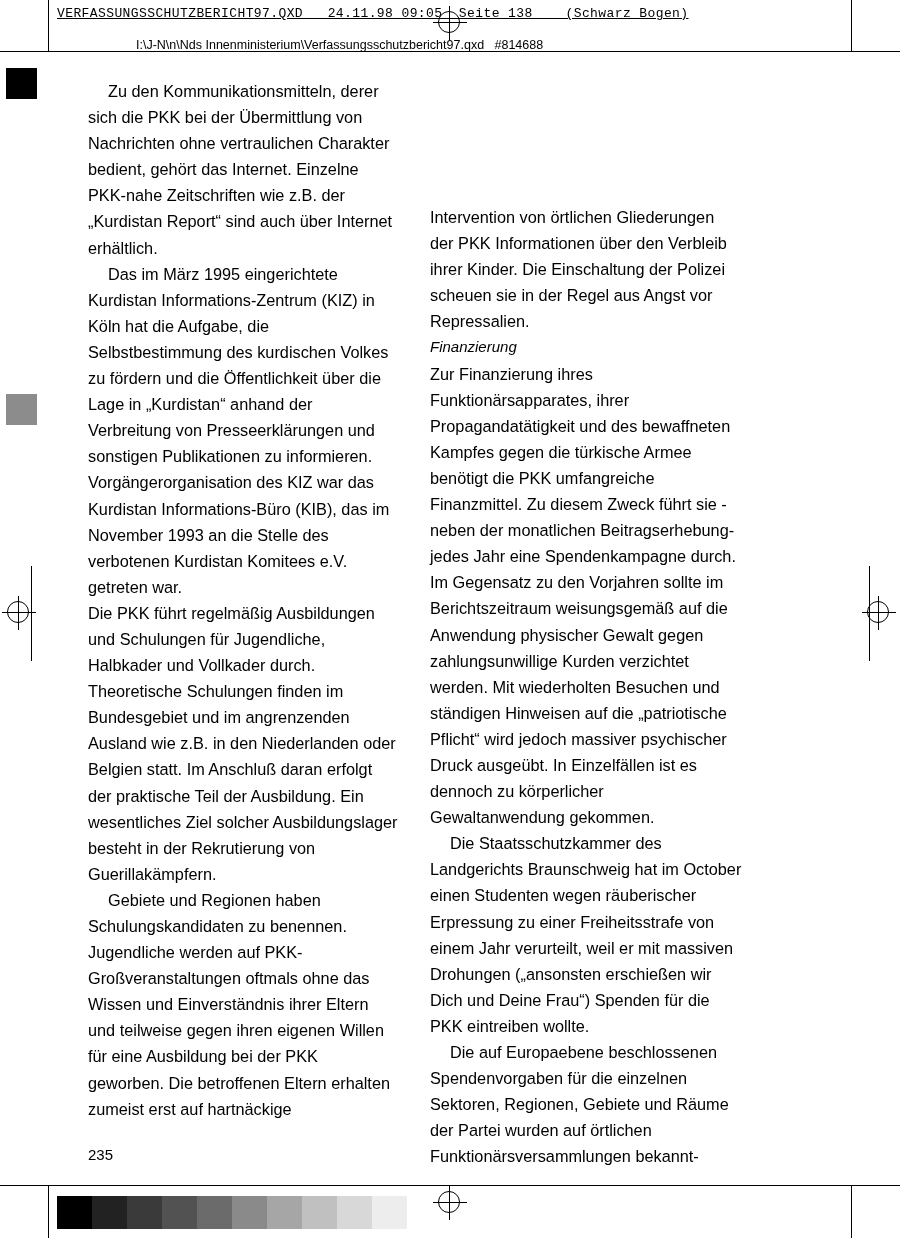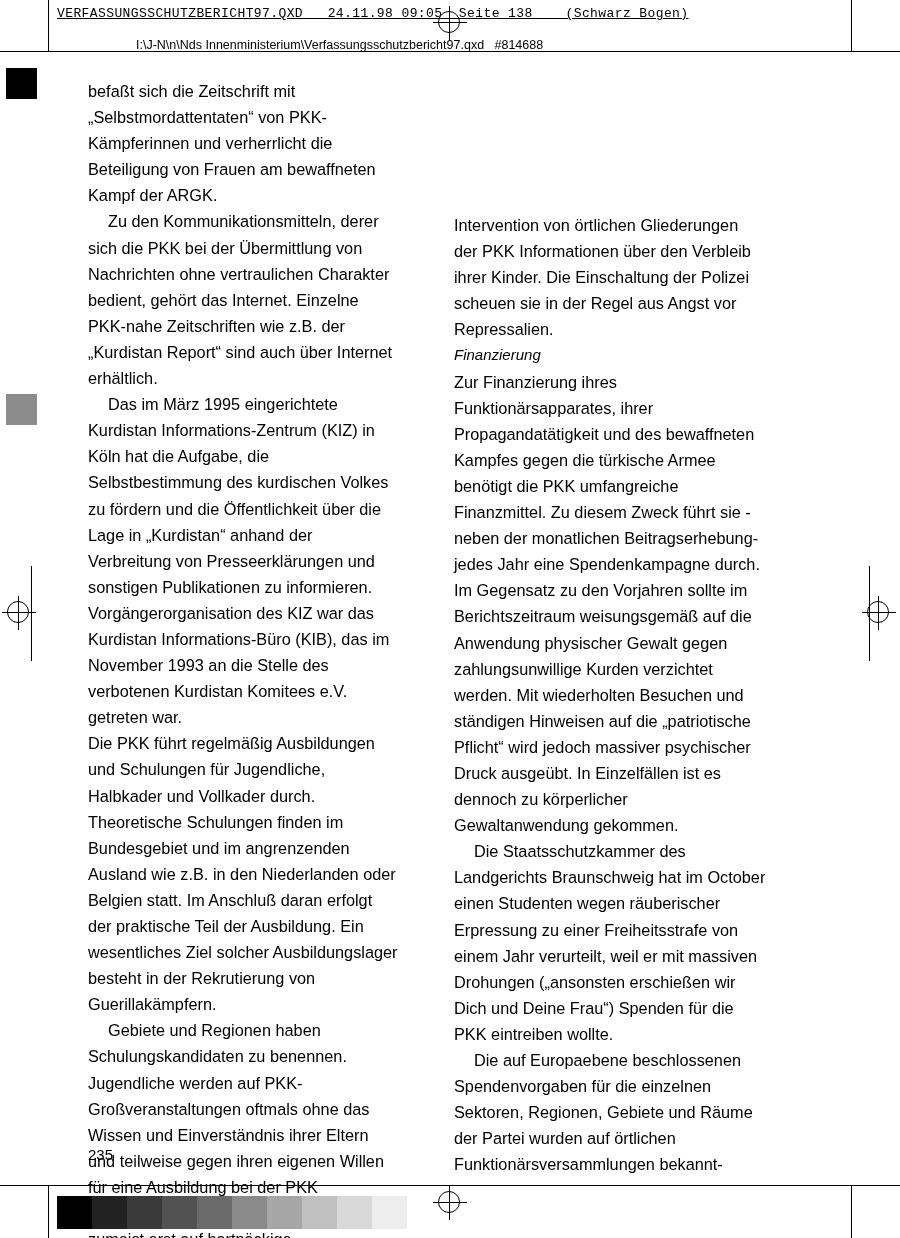--- a/index.html
+++ b/index.html
@@ -98,21 +98,21 @@
   .col {
     position: absolute;
     top: 78px;
     width: 310px;
     font-size: 16.3px;
     line-height: 26.1px;
     text-align: left;
     hyphens: manual;
   }
   .col-left  { left: 88px; }
-  .col-right { left: 430px; top: 212px; width: 312px; margin-left: 24px; }
+  .col-right { left: 430px; top: 204px; width: 312px; }
 
   .col p {
     margin: 0;
   }
   .col p.indent {
     text-indent: 20px;
   }
   .subhead {
     margin: 0;
     font-style: italic;
@@ -179,21 +179,20 @@
       <span class="reg-circle"></span>
     </div>
 
   <div class="header-line1">VERFASSUNGSSCHUTZBERICHT97.QXD   24.11.98 09:05  Seite 138    (Schwarz Bogen)</div>
   <div class="header-line2">I:\J-N\n\Nds Innenministerium\Verfassungsschutzbericht97.qxd   #814688</div>
 
   <div class="patch patch-black"></div>
   <div class="patch patch-gray"></div>
 
   <div class="col col-left" id="col-left">
-      <p class="paragraph">befaßt sich die Zeitschrift mit „Selbstmordattentaten“ von PKK-Kämpferinnen und verherrlicht die Beteiligung von Frauen am bewaffneten Kampf der ARGK.</p>
       <p class="paragraph indent">Zu den Kommunikationsmitteln, derer sich die PKK bei der Übermittlung von Nachrichten ohne vertraulichen Charakter bedient, gehört das Internet. Einzelne PKK-nahe Zeitschriften wie z.B. der „Kurdistan Report“ sind auch über Internet erhältlich.</p>
       <p class="paragraph indent">Das im März 1995 eingerichtete Kurdistan Informations-Zentrum (KIZ) in Köln hat die Aufgabe, die Selbstbestimmung des kurdischen Volkes zu fördern und die Öffentlichkeit über die Lage in „Kurdistan“ anhand der Verbreitung von Presseerklärungen und sonstigen Publikationen zu informieren. Vorgängerorganisation des KIZ war das Kurdistan Informations-Büro (KIB), das im November 1993 an die Stelle des verbotenen Kurdistan Komitees e.V. getreten war.</p>
       <p class="paragraph">Die PKK führt regelmäßig Ausbildungen und Schulungen für Jugendliche, Halbkader und Vollkader durch. Theoretische Schulungen finden im Bundesgebiet und im angrenzenden Ausland wie z.B. in den Niederlanden oder Belgien statt. Im Anschluß daran erfolgt der praktische Teil der Ausbildung. Ein wesentliches Ziel solcher Ausbildungslager besteht in der Rekrutierung von Guerillakämpfern.</p>
       <p class="paragraph indent">Gebiete und Regionen haben Schulungskandidaten zu benennen. Jugendliche werden auf PKK-Großveranstaltungen oftmals ohne das Wissen und Einverständnis ihrer Eltern und teilweise gegen ihren eigenen Willen für eine Ausbildung bei der PKK geworben. Die betroffenen Eltern erhalten zumeist erst auf hartnäckige</p>
     </div>
   <div class="col col-right" id="col-right">
       <p class="paragraph">Intervention von örtlichen Gliederungen der PKK Informationen über den Verbleib ihrer Kinder. Die Einschaltung der Polizei scheuen sie in der Regel aus Angst vor Repressalien.</p>
       <p class="subhead gap-before gap-after">Finanzierung</p>
       <p class="paragraph">Zur Finanzierung ihres Funktionärsapparates, ihrer Propagandatätigkeit und des bewaffneten Kampfes gegen die türkische Armee benötigt die PKK umfangreiche Finanzmittel. Zu diesem Zweck führt sie -neben der monatlichen Beitragserhebung- jedes Jahr eine Spendenkampagne durch. Im Gegensatz zu den Vorjahren sollte im Berichtszeitraum weisungsgemäß auf die Anwendung physischer Gewalt gegen zahlungsunwillige Kurden verzichtet werden. Mit wiederholten Besuchen und ständigen Hinweisen auf die „patriotische Pflicht“ wird jedoch massiver psychischer Druck ausgeübt. In Einzelfällen ist es dennoch zu körperlicher Gewaltanwendung gekommen.</p>
       <p class="paragraph indent">Die Staatsschutzkammer des Landgerichts Braunschweig hat im October einen Studenten wegen räuberischer Erpressung zu einer Freiheitsstrafe von einem Jahr verurteilt, weil er mit massiven Drohungen („ansonsten erschießen wir Dich und Deine Frau“) Spenden für die PKK eintreiben wollte.</p>

